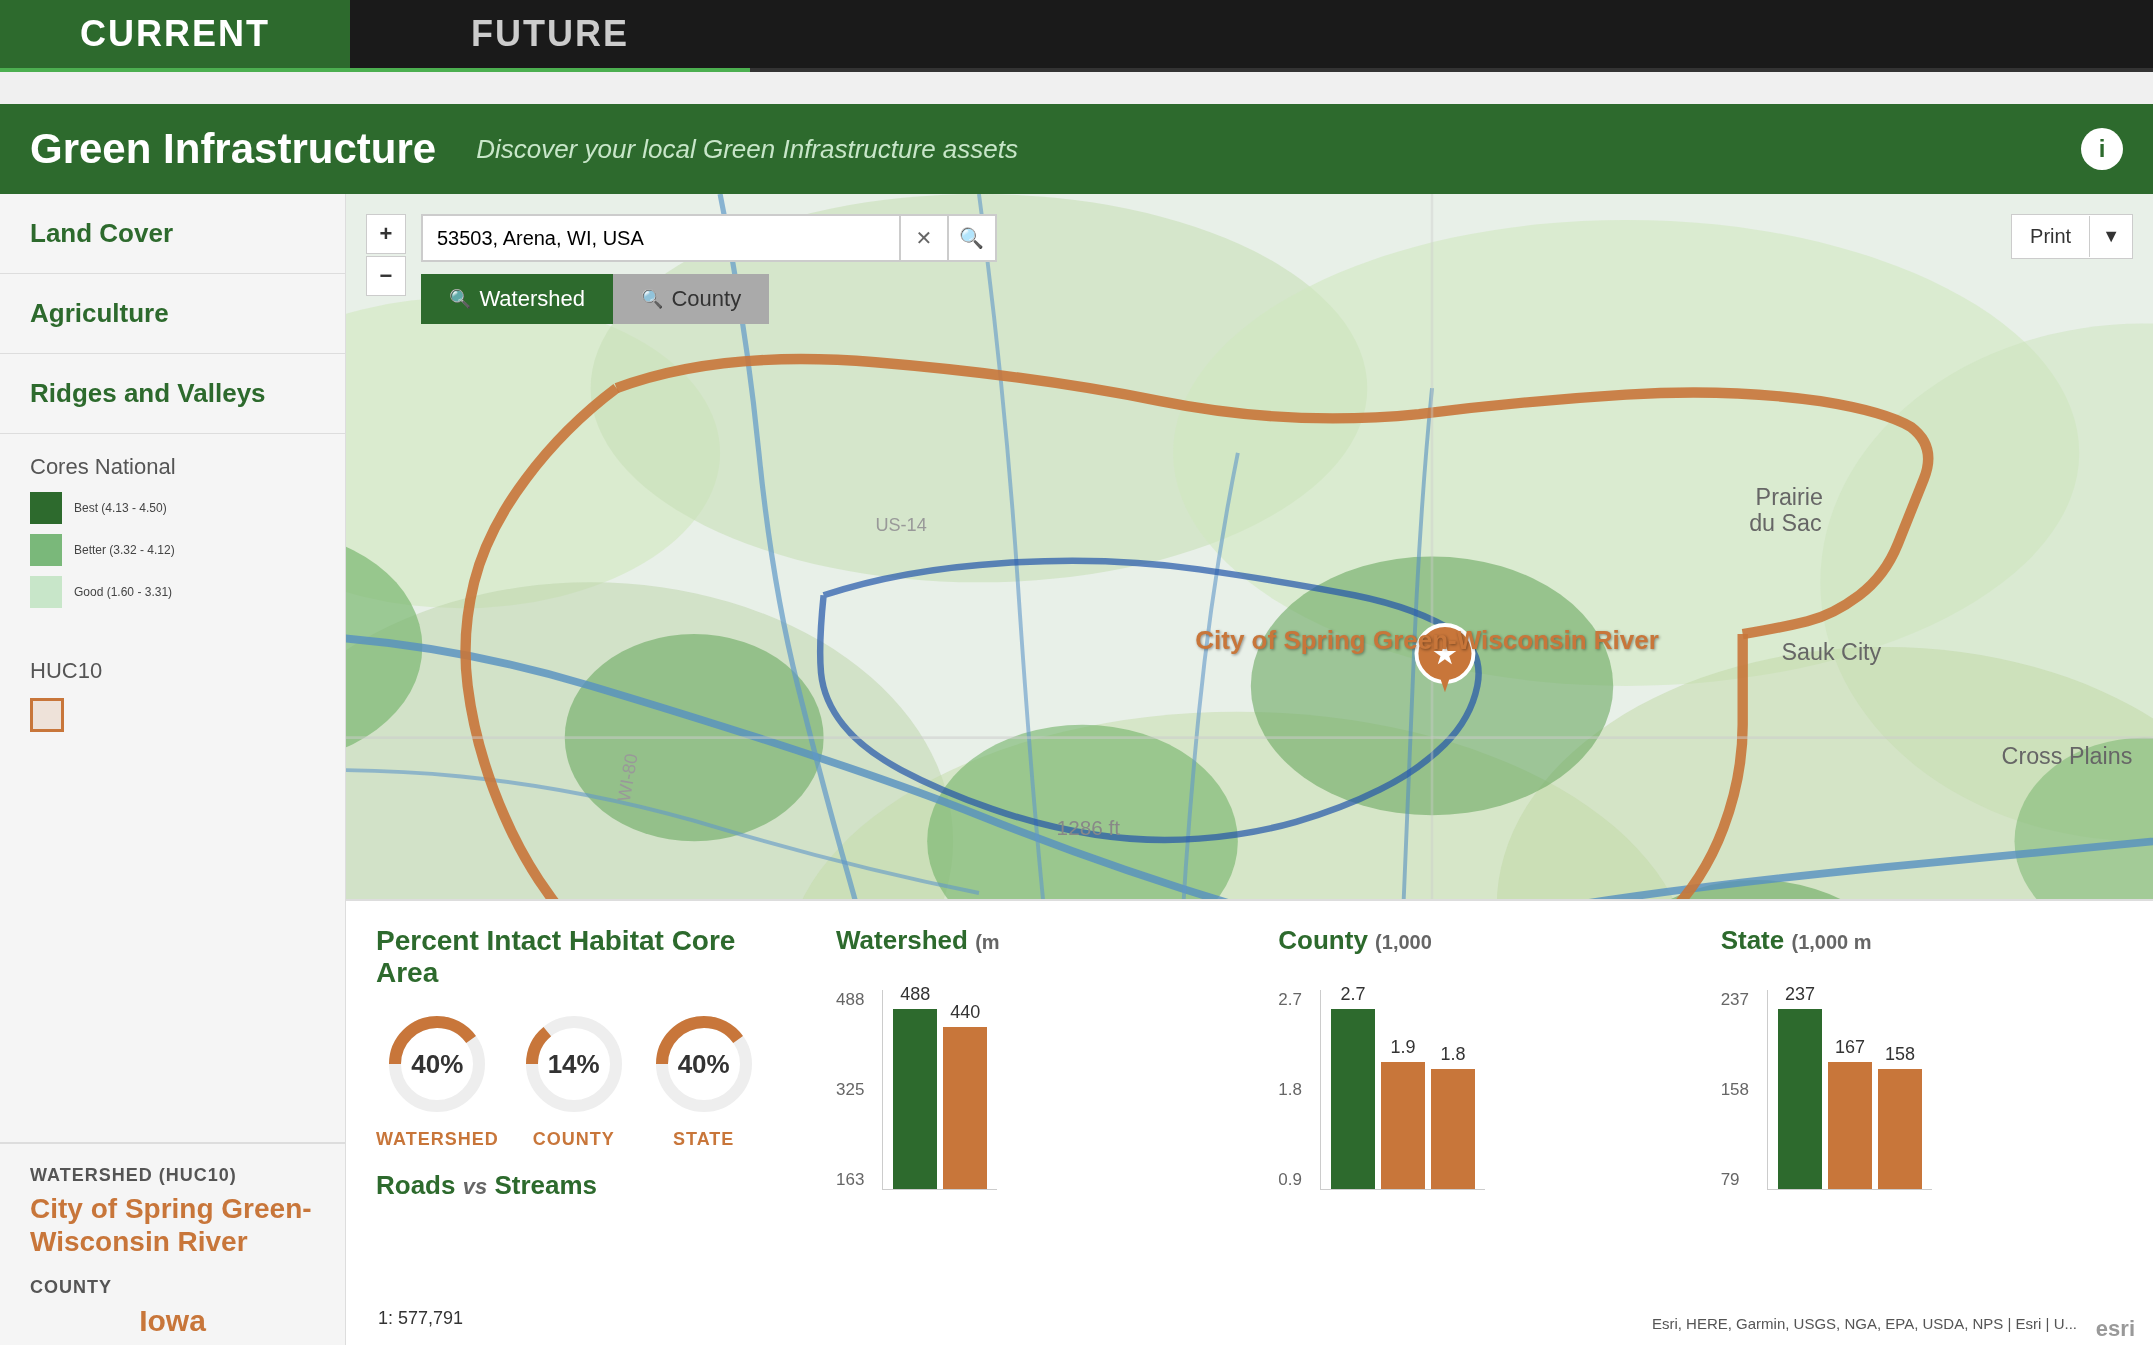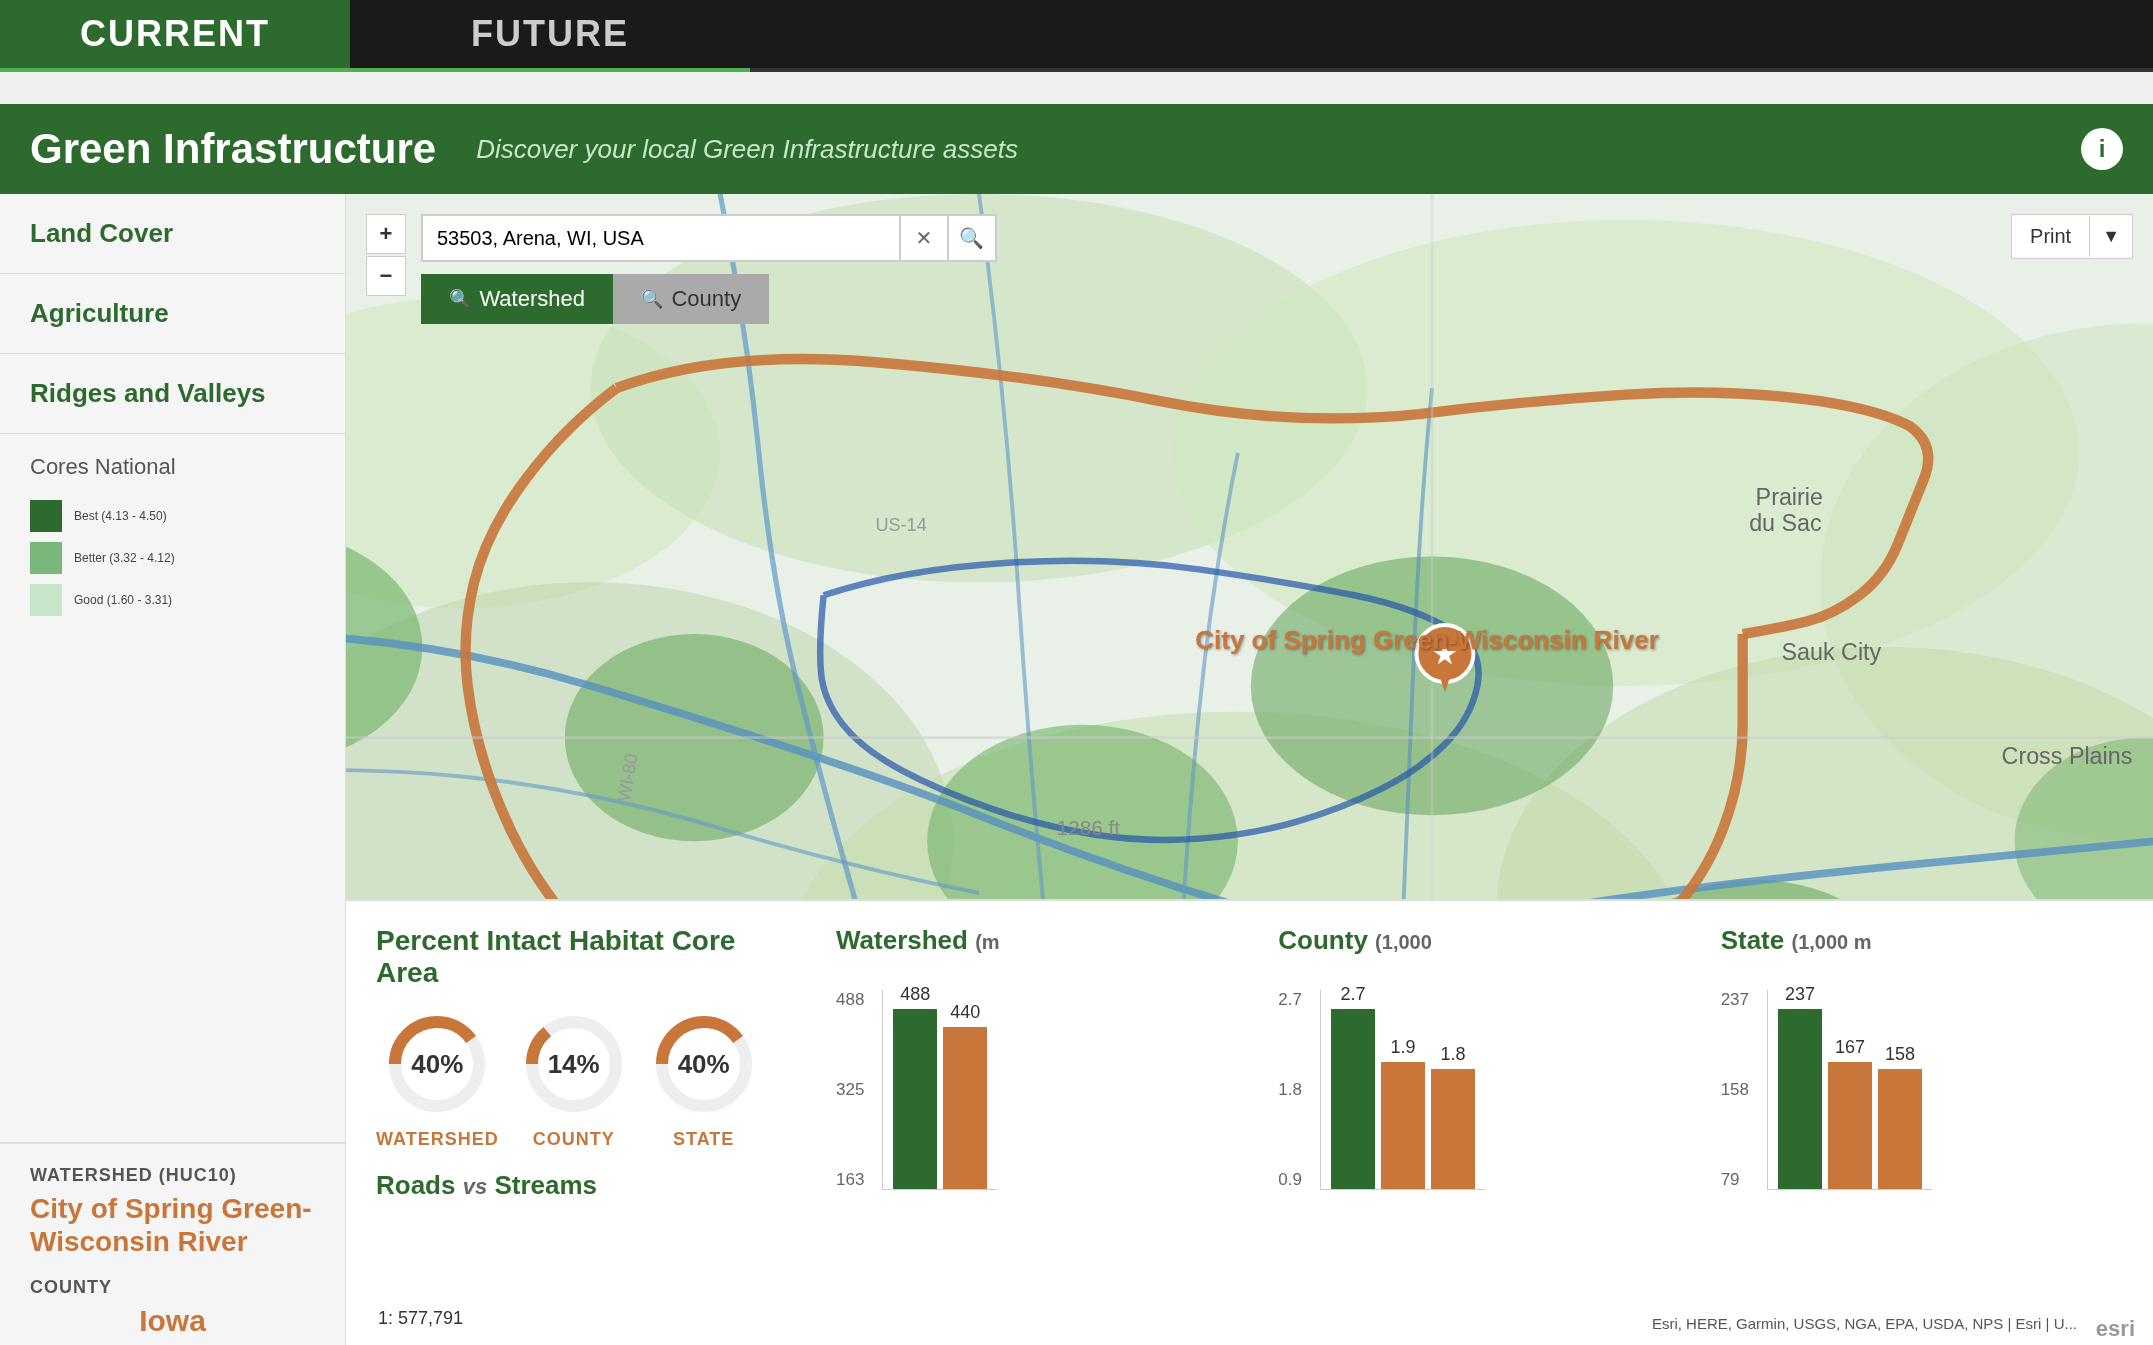--- a/index.html
+++ b/index.html
@@ -102,21 +102,21 @@
       font-size: 26px;
       font-weight: bold;
       color: #2d6a2d;
     }
     .legend-section {
       padding: 20px 30px;
     }
     .legend-title {
       font-size: 22px;
       color: #555;
-      margin-bottom: 20px;
+      margin-bottom: 12px;
     }
     .legend-item {
       display: flex;
       align-items: center;
       gap: 12px;
       margin-bottom: 10px;
     }
     .legend-box {
       width: 32px;
       height: 32px;
@@ -519,20 +519,24 @@
         <div class="legend-item">
           <div class="legend-box" style="background:#7ab87a;"></div>
           <span class="legend-label">Better (3.32 - 4.12)</span>
         </div>
         <div class="legend-item">
           <div class="legend-box" style="background:#c8e6c9;"></div>
           <span class="legend-label">Good (1.60 - 3.31)</span>
         </div>
       </div>
 
+      <div class="huc-section">
+        <div class="huc-title">HUC10</div>
+        <div class="huc-box"></div>
+      </div>
     </div>
 
     <div class="sidebar-bottom">
       <div class="watershed-label">WATERSHED (HUC10)</div>
       <div class="watershed-name">City of Spring Green-Wisconsin River</div>
       <div class="county-label">COUNTY</div>
       <div class="county-name">Iowa</div>
     </div>
   </div>
 

